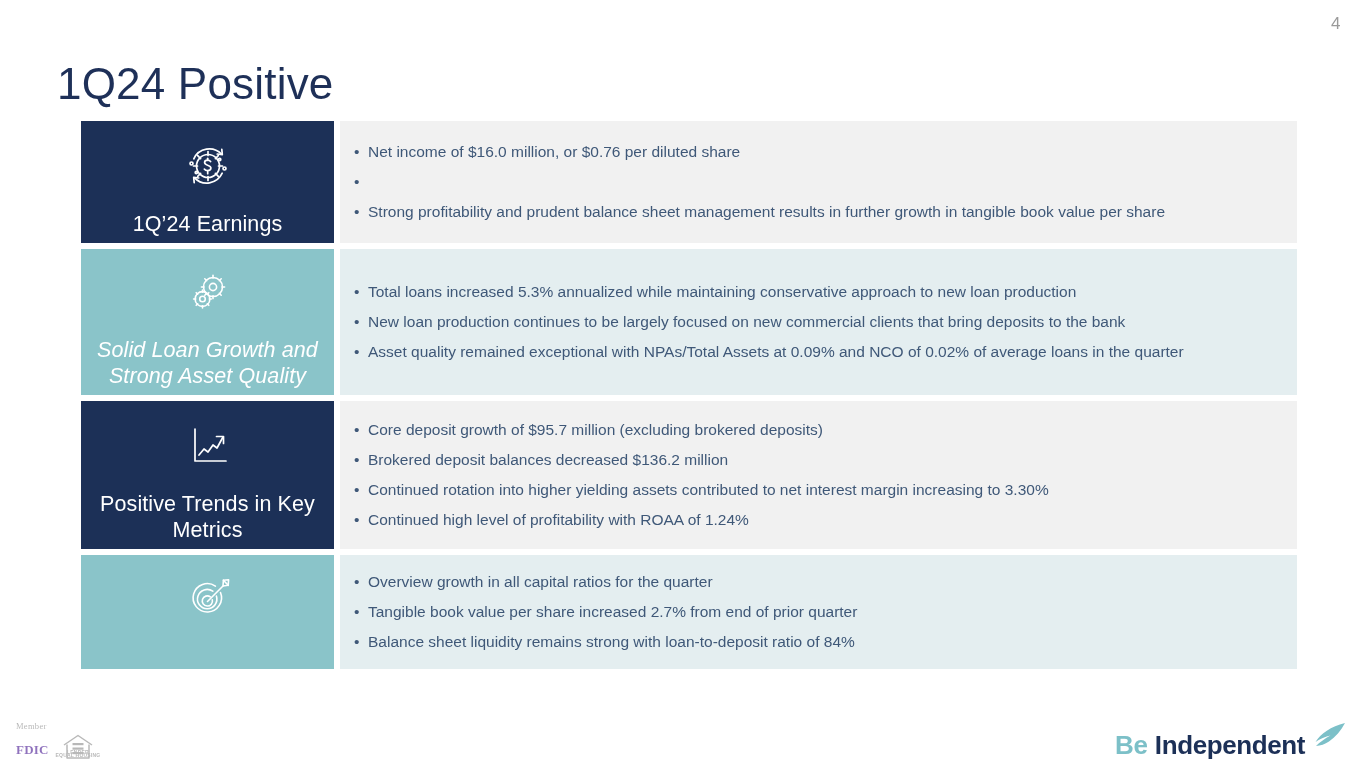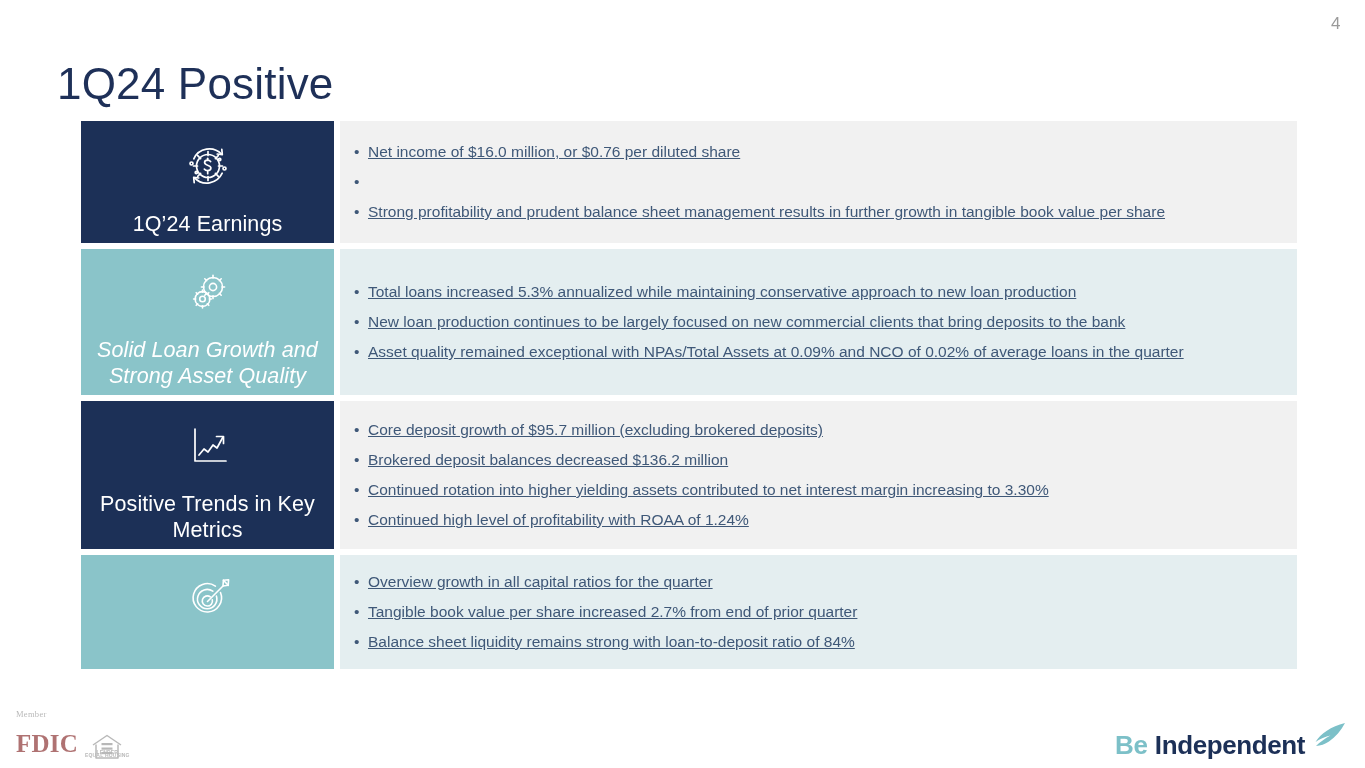--- a/index.html
+++ b/index.html
@@ -110,21 +110,20 @@
   }
   .bullet-dot {
     flex: 0 0 auto;
     width: 14px;
     color: #3f5878;
     font-size: 15.5px;
     line-height: 22px;
   }
   .bullet-text {
     flex: 1 1 auto;
-    text-decoration: underline;
   }
 
   
   .footer-left {
     position: absolute;
     left: 16px;
     bottom: 12px;
     display: flex;
     align-items: flex-end;
     gap: 7px;
@@ -139,22 +138,22 @@
   }
   .fdic-member {
     font-family: "Liberation Serif", serif;
     font-size: 8.5px;
     color: #8e8e8e;
     letter-spacing: 0.3px;
   }
   .fdic-main {
     font-family: "Liberation Serif", serif;
     font-weight: bold;
-    font-size: 25px;
-    color: #7f1d1d;
+    font-size: 13px;
+    color: #4c1d95;
     letter-spacing: 0.2px;
     margin-top: 1px;
   }
   .ehl-block {
     display: flex;
     flex-direction: column;
     align-items: center;
     margin-bottom: 1px;
   }
   .ehl-text {

